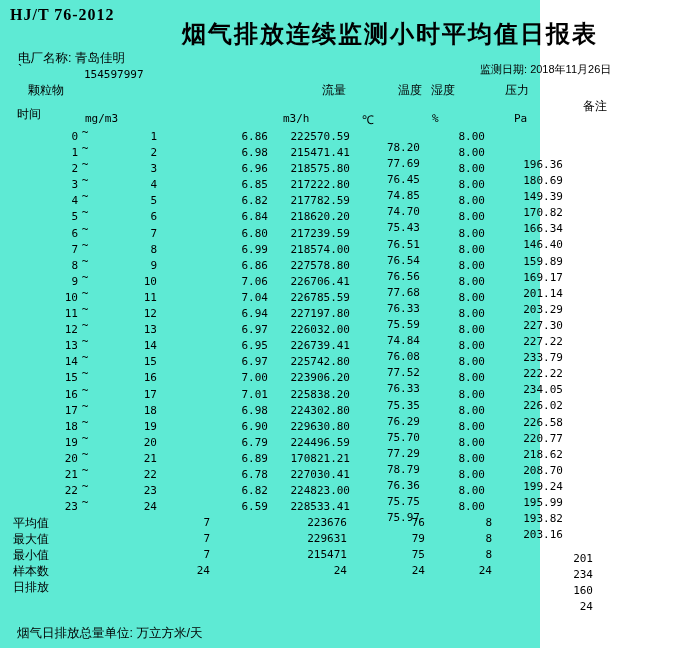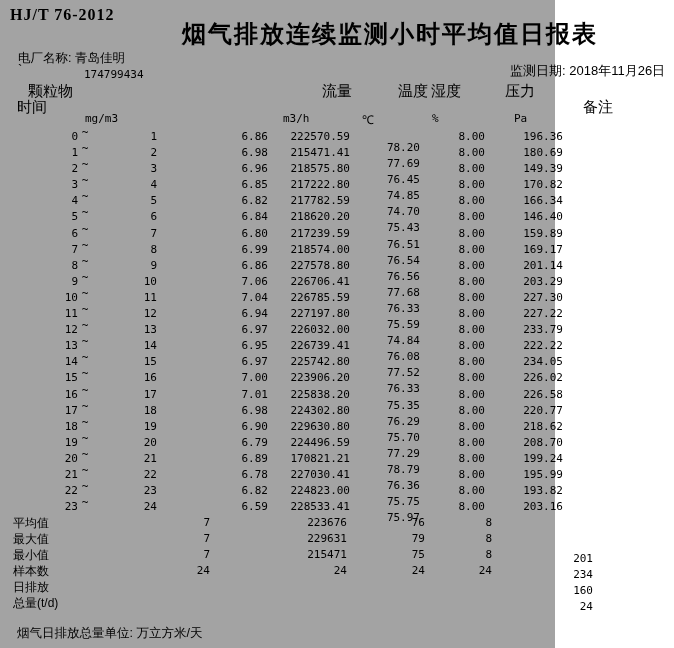--- a/index.html
+++ b/index.html
@@ -1,57 +1,57 @@
 <!DOCTYPE html>
 <html><head>
 <meta charset="utf-8">
 <style>
   html,body{margin:0;padding:0;}
   body{
     width:674px;height:648px;background:#ffffff;color:#000000;
     font-family:"Liberation Sans",sans-serif;overflow:hidden;
   }
-  .page{position:relative;width:540px;height:648px;background:#a3a3a3;padding-left:15px;}
+  .page{position:relative;width:540px;height:648px;background:#5eead4;}
   .cjk{font-family:"Liberation Sans",sans-serif;font-size:12px;}
   .num{font-family:"DejaVu Sans Mono",monospace;font-size:11px;}
   .abs{position:absolute;white-space:nowrap;}
 
   .std-code{left:10px;top:6px;font-family:"Liberation Serif",serif;font-weight:bold;font-size:16px;letter-spacing:1px;}
   .title{left:390px;top:18px;transform:translateX(-50%);font-weight:bold;font-size:24px;letter-spacing:2px;}
   .plant-line{left:18px;top:50px;font-size:12.5px;}
   .plant-mark{left:18px;top:62px;font-size:13px;}
   .plant-code{left:84px;top:68px;}
-  .date-line{left:510px;top:62px;font-size:13px;}
-
-  .colhead{font-size:15px;}
+  .date-line{left:480px;top:62px;font-size:11px;}
+
+  .colhead{font-size:12px;}
   .h-particulate{left:28px;top:82px;}
   .h-flow{left:322px;top:82px;}
   .h-temp{left:398px;top:82px;}
   .h-hum{left:431px;top:82px;}
   .h-press{left:505px;top:82px;}
-  .h-time{left:17px;top:98px;}
+  .h-time{left:17px;top:106px;}
   .h-remark{left:583px;top:98px;}
 
   .u-dust{left:85px;top:112px;}
   .u-flow{left:283px;top:112px;}
   .u-temp{left:362px;top:111px;font-size:12px;font-family:"Liberation Sans",sans-serif;}
   .u-hum{left:432px;top:112px;}
   .u-press{left:514px;top:112px;}
 
   .rows{position:absolute;left:0;top:129px;width:674px;}
   .hr{display:flex;height:16.1px;line-height:16.1px;}
   .hr span{display:block;}
   .c-hs{width:78px;text-align:right;}
   .c-tl{width:14px;text-align:center;position:relative;top:-4px;}
   .c-he{width:65px;text-align:right;}
   .c-du{width:111px;text-align:right;}
   .c-fl{width:82px;text-align:right;}
   .c-te{width:70px;text-align:right;margin-top:11px;}
   .c-hu{width:65px;text-align:right;}
-  .c-pr{width:78px;text-align:right;}
+  .c-pr{width:78px;text-align:right;margin-top:28px;}
 
   .summary{position:absolute;left:0;top:515px;width:674px;}
   .sr{display:flex;height:16px;line-height:16px;}
   .s-label{width:113px;padding-left:13px;box-sizing:border-box;text-align:left;}
   .s-v1{width:97px;text-align:right;}
   .s-v2{width:137px;text-align:right;}
   .s-v3{width:78px;text-align:right;}
   .s-v4{width:67px;text-align:right;}
   .s-v5{width:101px;text-align:right;margin-top:36px;}
 
@@ -60,21 +60,21 @@
 </head>
 <body>
 
 <div class="page">
 
   <div class="abs std-code">HJ/T 76-2012</div>
   <div class="abs title">烟气排放连续监测小时平均值日报表</div>
 
   <div class="abs plant-line"><span>电厂名称: </span><span>青岛佳明</span></div>
   <div class="abs plant-mark cjk">`</div>
-  <div class="abs plant-code num">174799434</div>
+  <div class="abs plant-code num">154597997</div>
   <div class="abs date-line"><span>监测日期: </span><span>2018年11月26日</span></div>
 
   <div class="abs colhead h-particulate">颗粒物</div>
   <div class="abs colhead h-flow">流量</div>
   <div class="abs colhead h-temp">温度</div>
   <div class="abs colhead h-hum">湿度</div>
   <div class="abs colhead h-press">压力</div>
   <div class="abs colhead h-time">时间</div>
   <div class="abs colhead h-remark">备注</div>
 
@@ -361,25 +361,17 @@
         <span class="s-v5 num">24</span>
       </div>
       <div class="sr">
         <span class="s-label cjk">日排放</span>
         <span class="s-v1 num"></span>
         <span class="s-v2 num"></span>
         <span class="s-v3 num"></span>
         <span class="s-v4 num"></span>
         <span class="s-v5 num"></span>
       </div>
-      <div class="sr">
-        <span class="s-label cjk">总量(t/d)</span>
-        <span class="s-v1 num"></span>
-        <span class="s-v2 num"></span>
-        <span class="s-v3 num"></span>
-        <span class="s-v4 num"></span>
-        <span class="s-v5 num"></span>
-      </div>
     </div>
 
   <div class="abs footer-note">烟气日排放总量单位: 万立方米/天</div>
 
 </div>
 
 </body></html>

